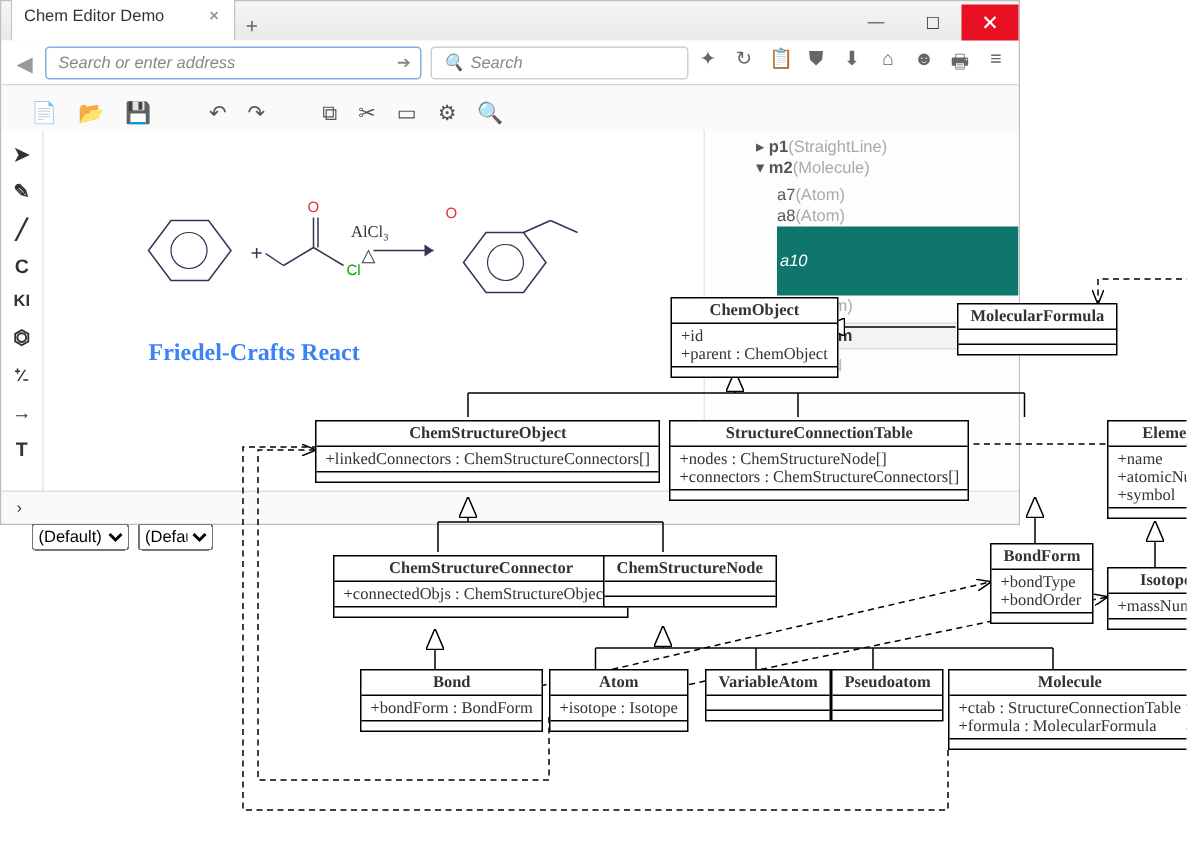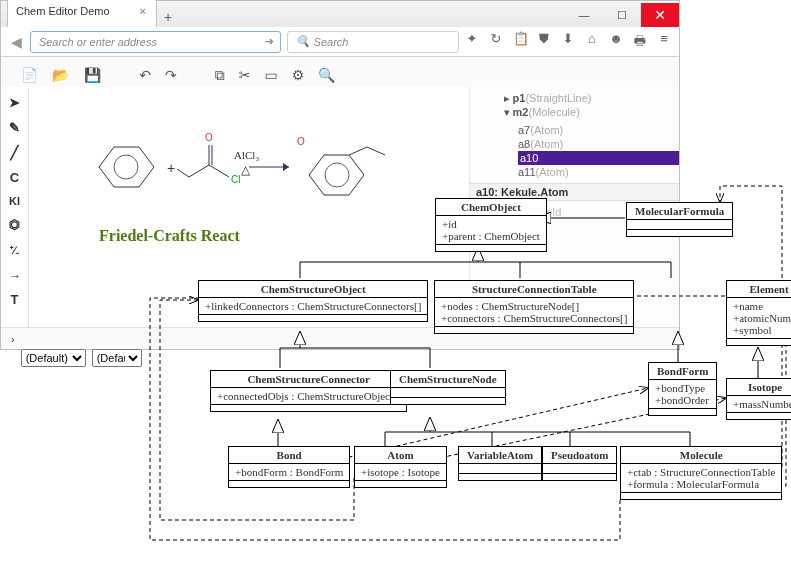--- a/index.html
+++ b/index.html
@@ -109,44 +109,44 @@
     flex:1 1 auto;
     position:relative;
     padding:10px;
   }
   .formula{
     font-family:"Times New Roman",serif;
     position:absolute;
   }
   .reaction-label{
     position:absolute; left:70px; top:140px;
-    color:#4d7c0f; font-family:"Times New Roman",serif;
+    color:#3b82f6; font-family:"Times New Roman",serif;
     font-size:16px; font-weight:bold;
   }
   .tree-panel{
     width:210px;
     border-left:1px solid #e6e6e6;
     background:#fdfdfd;
     font-size:11px;
     overflow:hidden;
   }
   .tree-panel ul{list-style:none;margin:4px 0;padding-left:14px;}
   .tree-panel li{line-height:14px;color:#555;margin-left:20px;}
-  .tree-panel li.highlight{background:#4c1d95;color:#fff;padding:0 2px;}
+  .tree-panel li.highlight{background:#0f766e;color:#fff;padding:16px 2px;font-style:italic;}
   .tree-panel .obj-header{border-top:1px solid #ddd;border-bottom:1px solid #ddd;background:#f3f3f3;padding:2px 6px;font-weight:bold;}
   .statusbar{
     height:22px;border-top:1px solid #e0e0e0;
     display:flex;align-items:center;gap:6px;padding:0 10px;
     background:#fafafa;font-size:11px;
   }
   .statusbar select{font-size:11px;height:18px;margin-top:39px;}
   
   .uml{
     position:absolute;
-    left:0; top:0;
+    left:12px; top:0;
     width:690px; height:562px;
     pointer-events:none;
   }
   .class-box{
     position:absolute;
     background:#fff;
     border:1px solid #000;
     font-family:"Times New Roman",serif;
     font-size:11px;
     pointer-events:auto;

